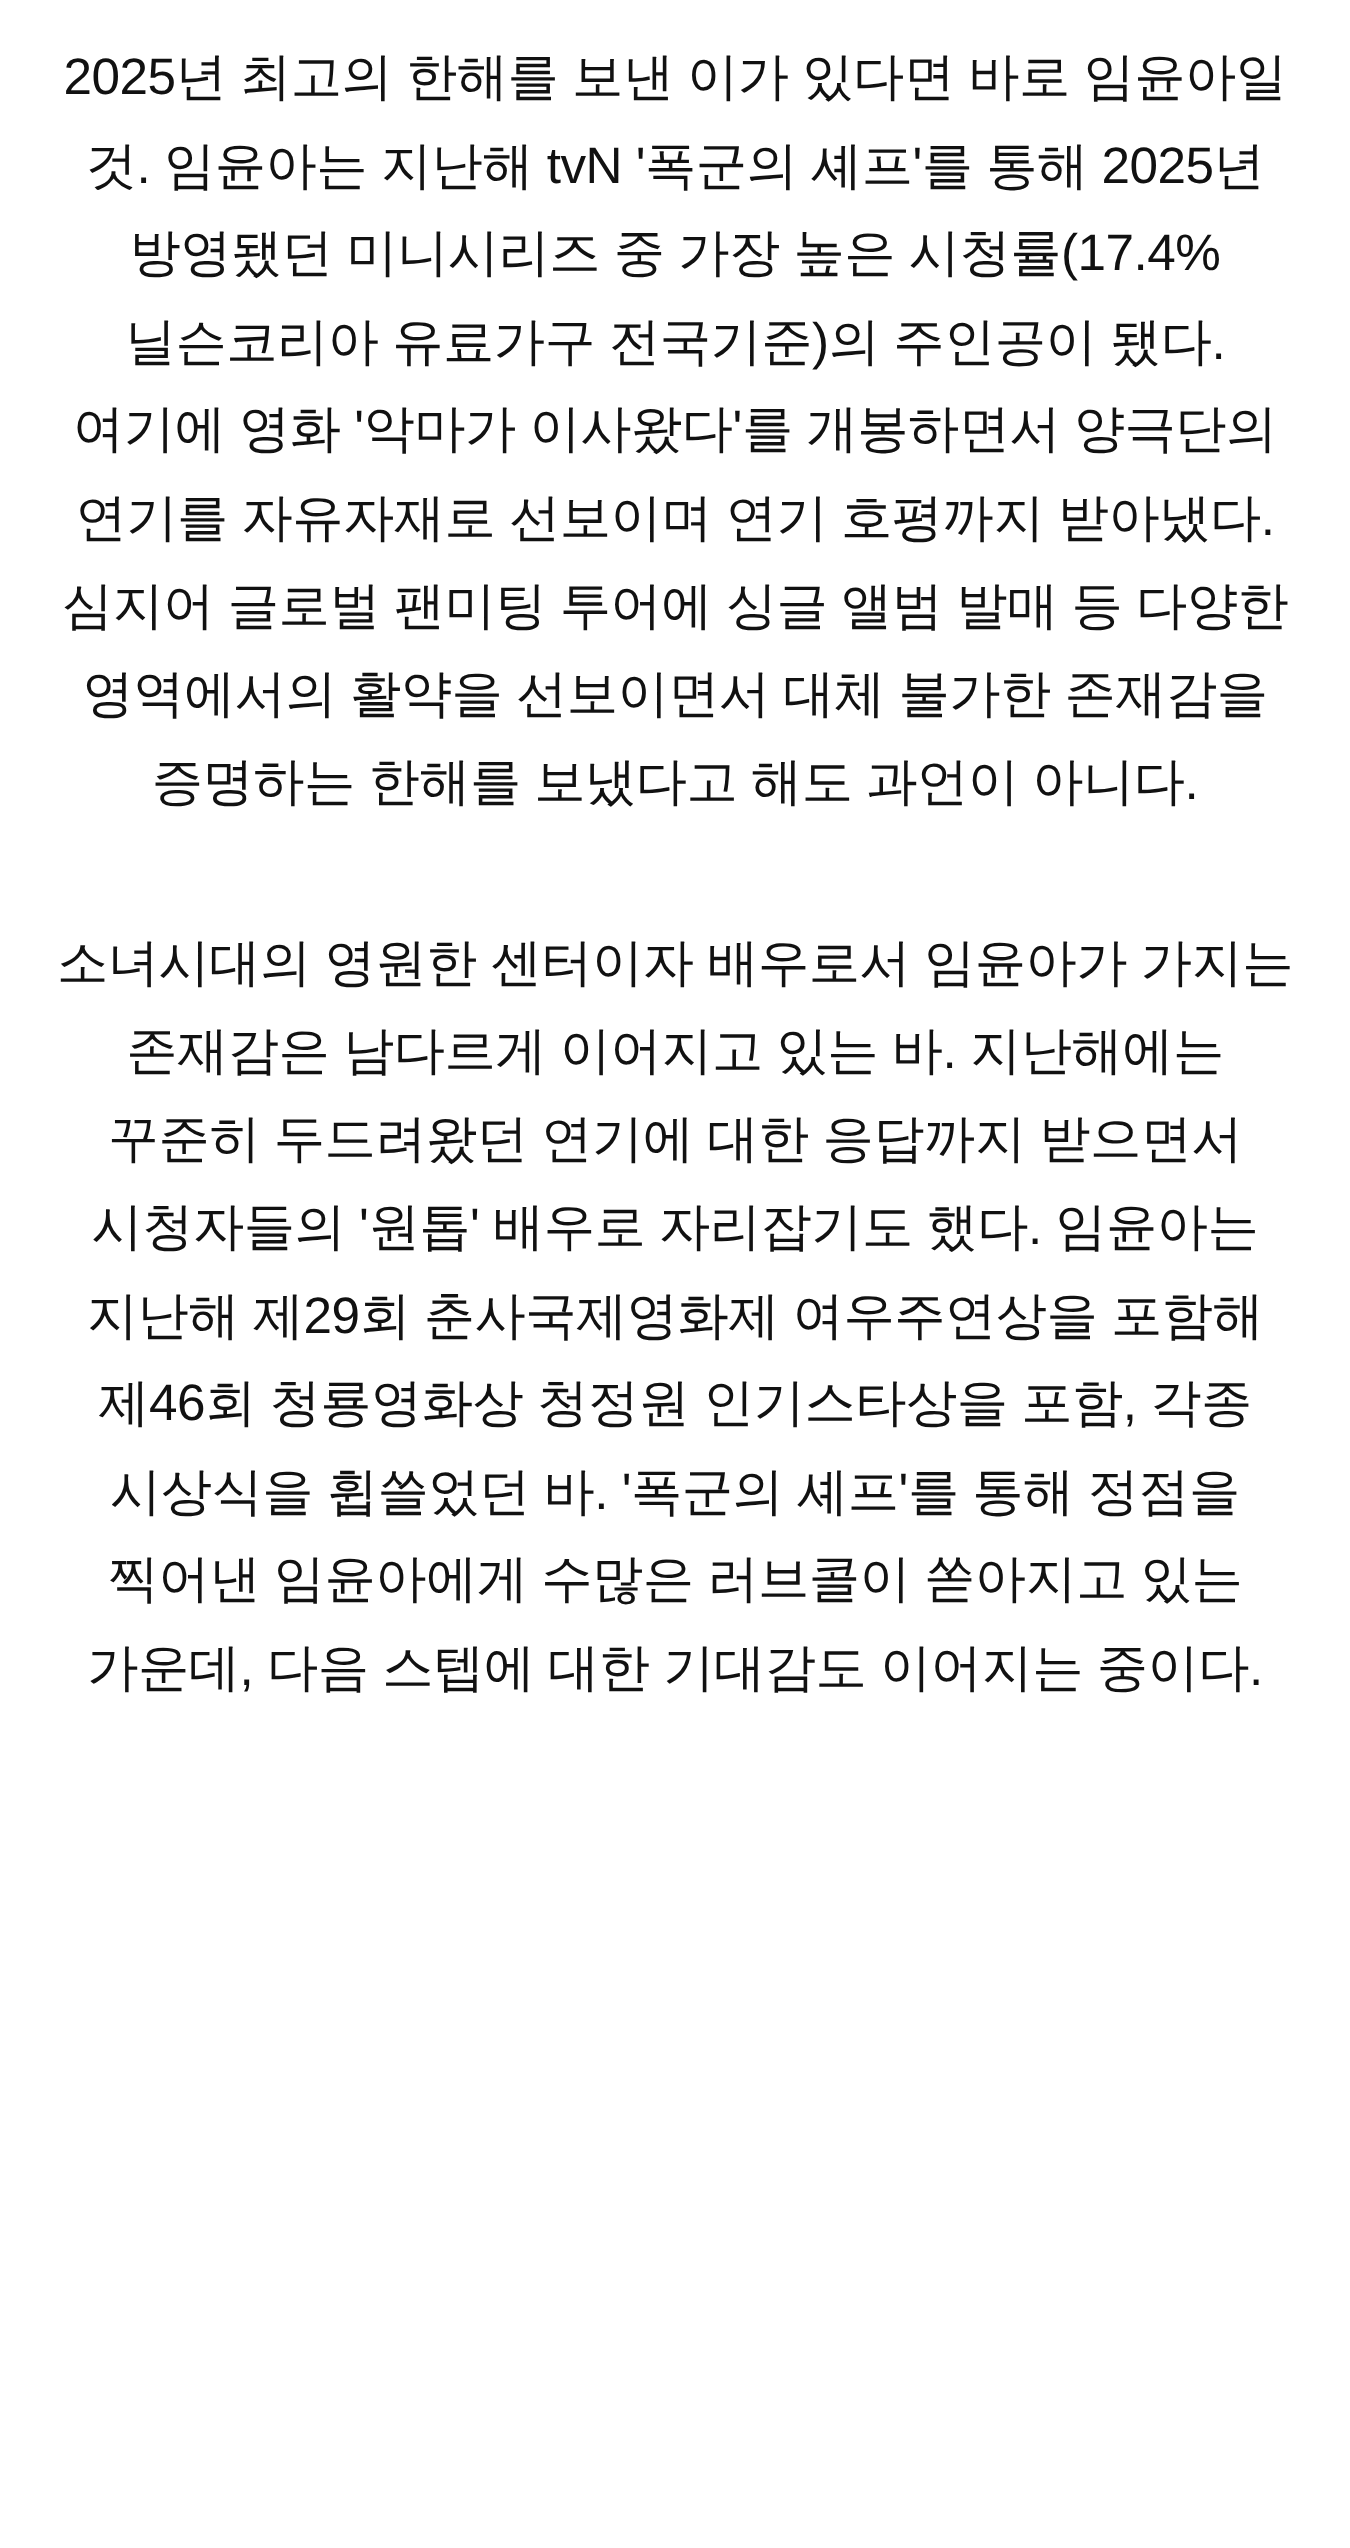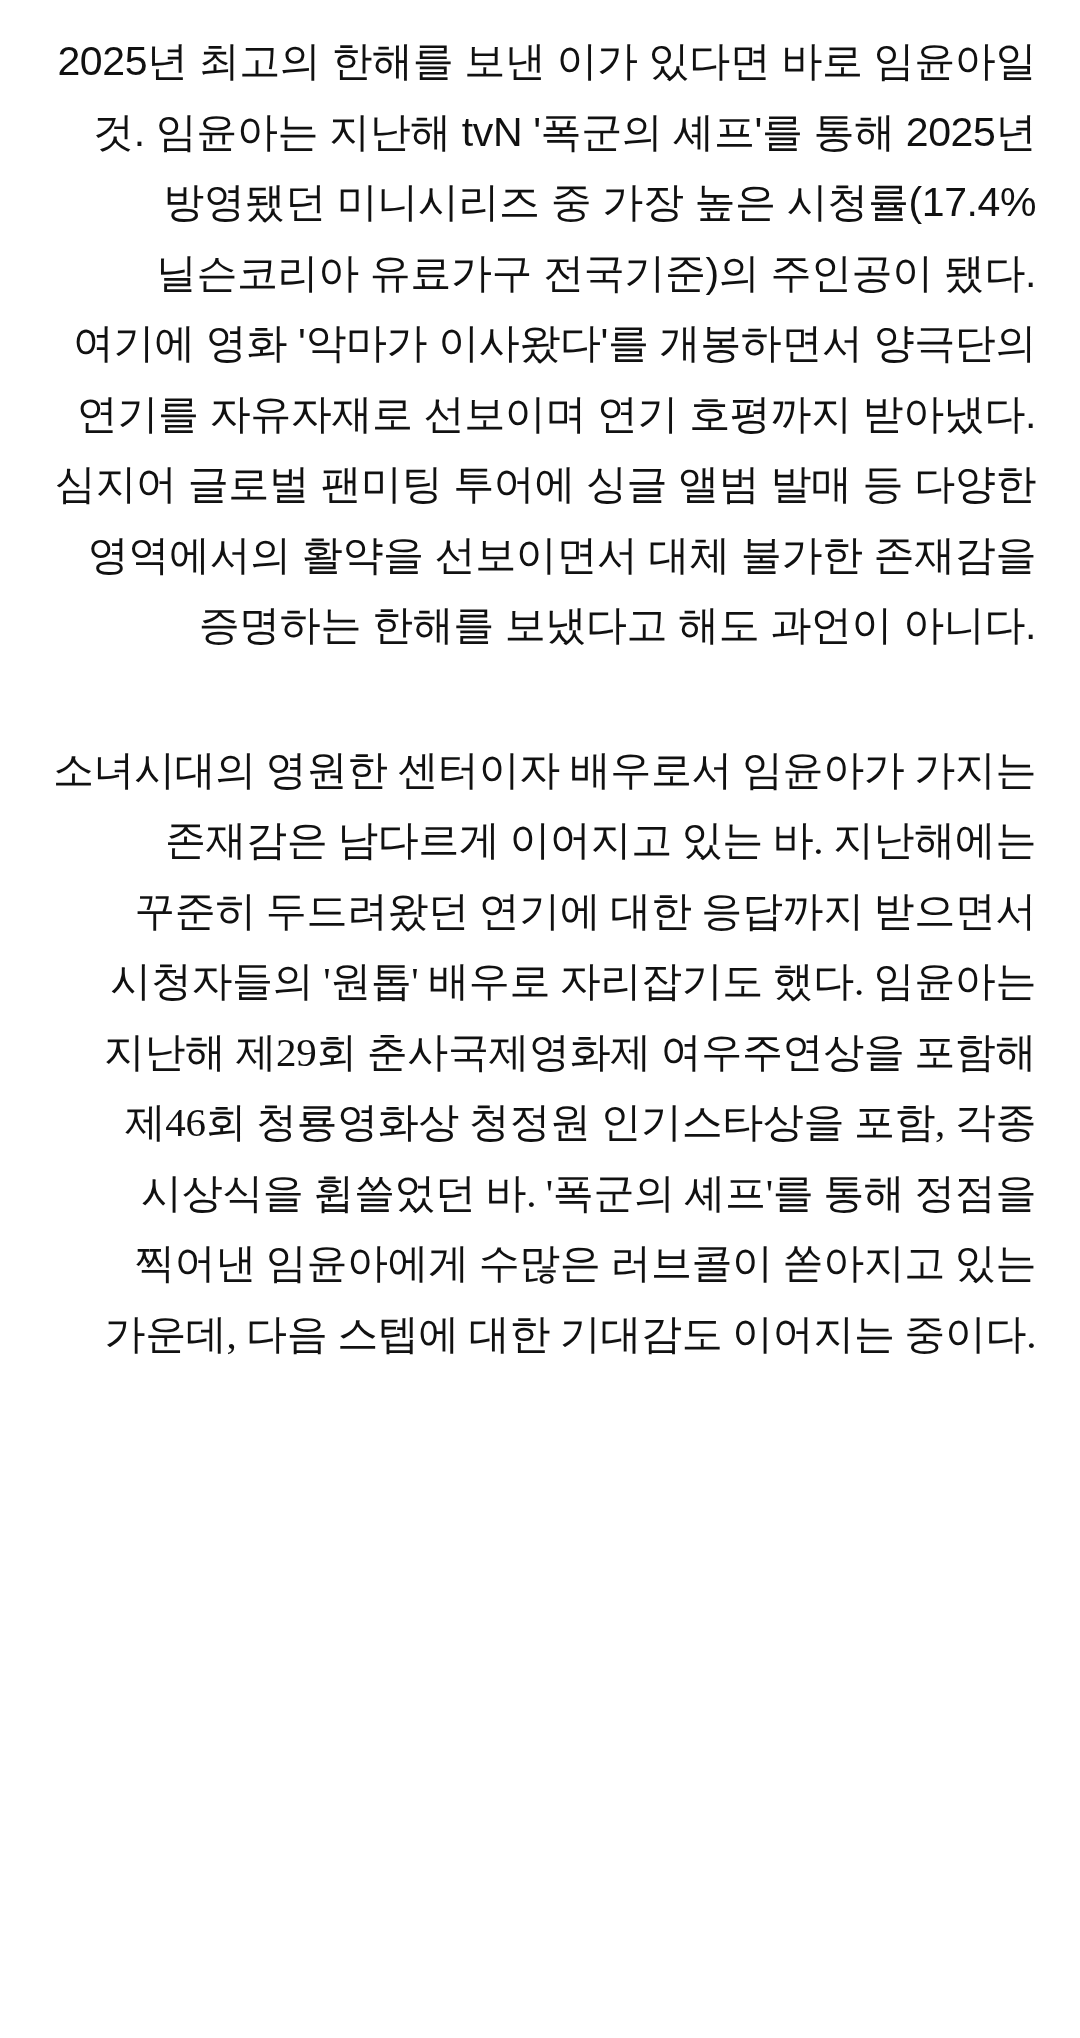--- a/index.html
+++ b/index.html
@@ -18,26 +18,25 @@
     padding: 26px 44px 40px 44px;
     box-sizing: border-box;
   }
   .paragraph {
     font-size: 41px;
     line-height: 1.72;
     letter-spacing: -0.4px;
     color: #111111;
     margin: 0;
     word-break: keep-all;
-    text-align: right;
+    text-align: center;
     font-weight: 400;
   }
   .paragraph + .paragraph {
     margin-top: 74px;
-    font-family: Liberation Serif, serif;
   }
 </style>
 </head>
 <body>
 
 <div class="article">
   <p class="paragraph">2025년 최고의 한해를 보낸 이가 있다면 바로 임윤아일 것. 임윤아는 지난해 tvN '폭군의 셰프'를 통해 2025년 방영됐던 미니시리즈 중 가장 높은 시청률(17.4% 닐슨코리아 유료가구 전국기준)의 주인공이 됐다. 여기에 영화 '악마가 이사왔다'를 개봉하면서 양극단의 연기를 자유자재로 선보이며 연기 호평까지 받아냈다. 심지어 글로벌 팬미팅 투어에 싱글 앨범 발매 등 다양한 영역에서의 활약을 선보이면서 대체 불가한 존재감을 증명하는 한해를 보냈다고 해도 과언이 아니다.</p>
   <p class="paragraph">소녀시대의 영원한 센터이자 배우로서 임윤아가 가지는 존재감은 남다르게 이어지고 있는 바. 지난해에는 꾸준히 두드려왔던 연기에 대한 응답까지 받으면서 시청자들의 '원톱' 배우로 자리잡기도 했다. 임윤아는 지난해 제29회 춘사국제영화제 여우주연상을 포함해 제46회 청룡영화상 청정원 인기스타상을 포함, 각종 시상식을 휩쓸었던 바. '폭군의 셰프'를 통해 정점을 찍어낸 임윤아에게 수많은 러브콜이 쏟아지고 있는 가운데, 다음 스텝에 대한 기대감도 이어지는 중이다.</p>
 </div>
 

